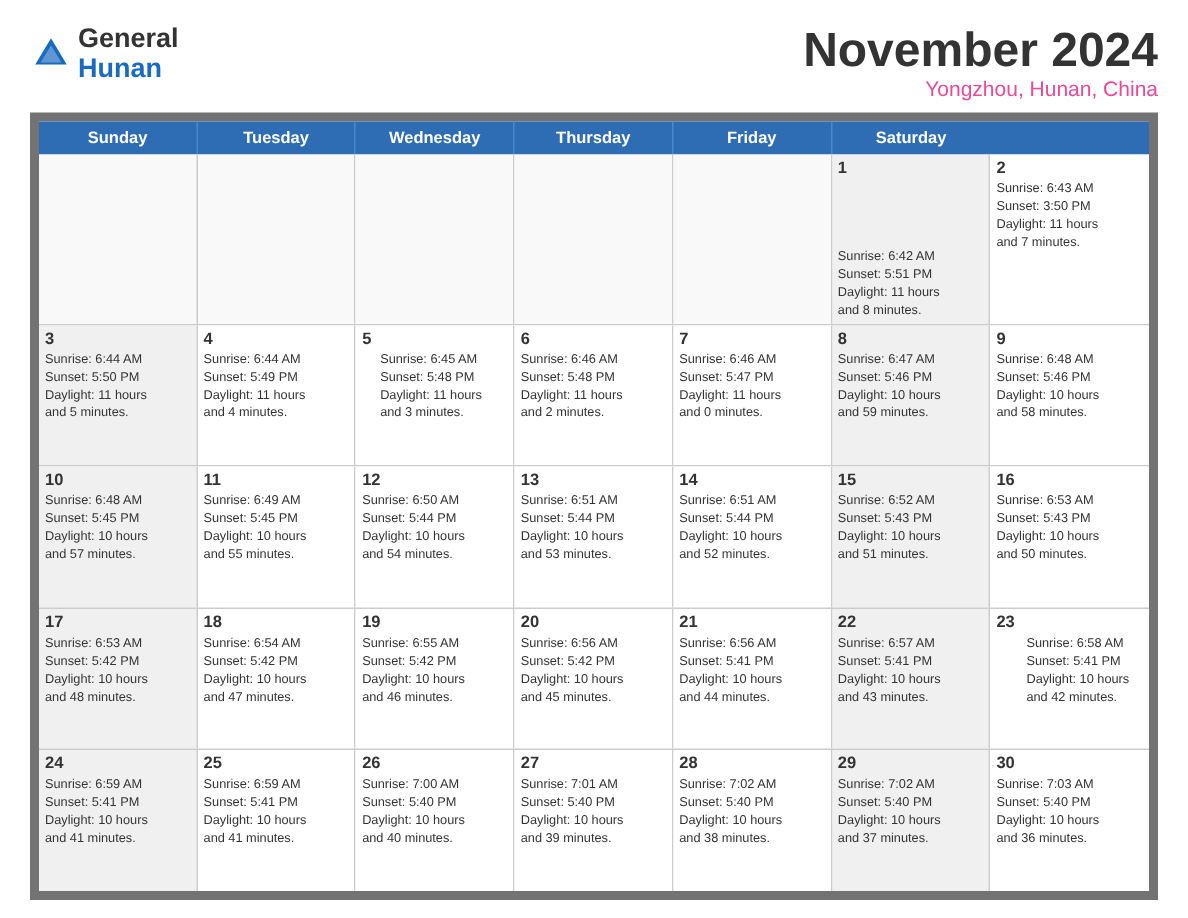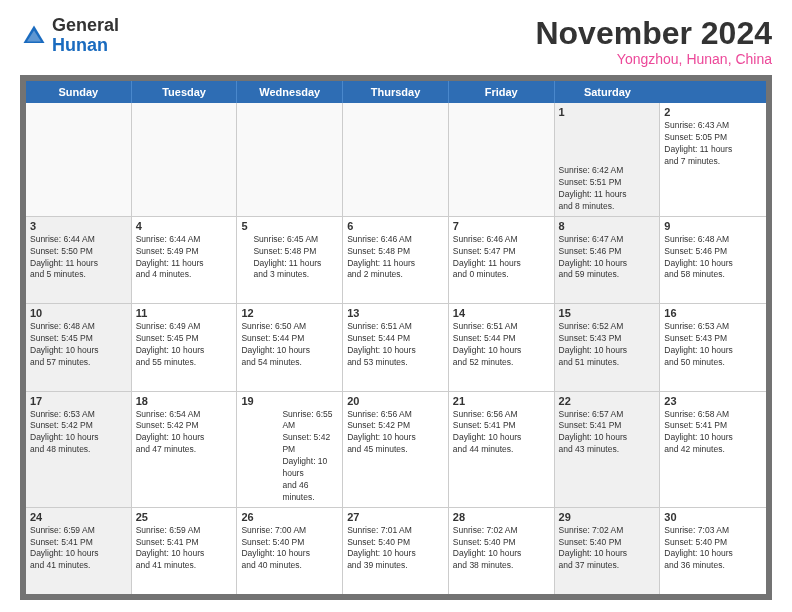--- a/index.html
+++ b/index.html
@@ -148,21 +148,21 @@
           <div class="cal-cell shaded">
             <span class="day-num">1</span>
             <div class="day-info" style="white-space: pre-line; margin-top: 47px;">Sunrise: 6:42 AM
 Sunset: 5:51 PM
 Daylight: 11 hours
 and 8 minutes.</div>
           </div>
           <div class="cal-cell">
             <span class="day-num">2</span>
             <div class="day-info" style="white-space: pre-line;">Sunrise: 6:43 AM
-Sunset: 5:05 PM
+Sunset: 3:50 PM
 Daylight: 11 hours
 and 7 minutes.</div>
           </div>
         </div>
         <div class="cal-row">
           <div class="cal-cell shaded">
             <span class="day-num">3</span>
             <div class="day-info" style="white-space: pre-line;">Sunrise: 6:44 AM
 Sunset: 5:50 PM
 Daylight: 11 hours
@@ -272,21 +272,21 @@
           </div>
           <div class="cal-cell">
             <span class="day-num">18</span>
             <div class="day-info" style="white-space: pre-line;">Sunrise: 6:54 AM
 Sunset: 5:42 PM
 Daylight: 10 hours
 and 47 minutes.</div>
           </div>
           <div class="cal-cell">
             <span class="day-num">19</span>
-            <div class="day-info" style="white-space: pre-line; margin-left: 41px;">Sunrise: 6:55 AM
+            <div class="day-info" style="white-space: pre-line;">Sunrise: 6:55 AM
 Sunset: 5:42 PM
 Daylight: 10 hours
 and 46 minutes.</div>
           </div>
           <div class="cal-cell">
             <span class="day-num">20</span>
             <div class="day-info" style="white-space: pre-line;">Sunrise: 6:56 AM
 Sunset: 5:42 PM
 Daylight: 10 hours
 and 45 minutes.</div>
@@ -300,21 +300,21 @@
           </div>
           <div class="cal-cell shaded">
             <span class="day-num">22</span>
             <div class="day-info" style="white-space: pre-line;">Sunrise: 6:57 AM
 Sunset: 5:41 PM
 Daylight: 10 hours
 and 43 minutes.</div>
           </div>
           <div class="cal-cell">
             <span class="day-num">23</span>
-            <div class="day-info" style="white-space: pre-line;">Sunrise: 6:58 AM
+            <div class="day-info" style="white-space: pre-line; margin-left: 20px;">Sunrise: 6:58 AM
 Sunset: 5:41 PM
 Daylight: 10 hours
 and 42 minutes.</div>
           </div>
         </div>
         <div class="cal-row">
           <div class="cal-cell shaded">
             <span class="day-num">24</span>
             <div class="day-info" style="white-space: pre-line;">Sunrise: 6:59 AM
 Sunset: 5:41 PM

